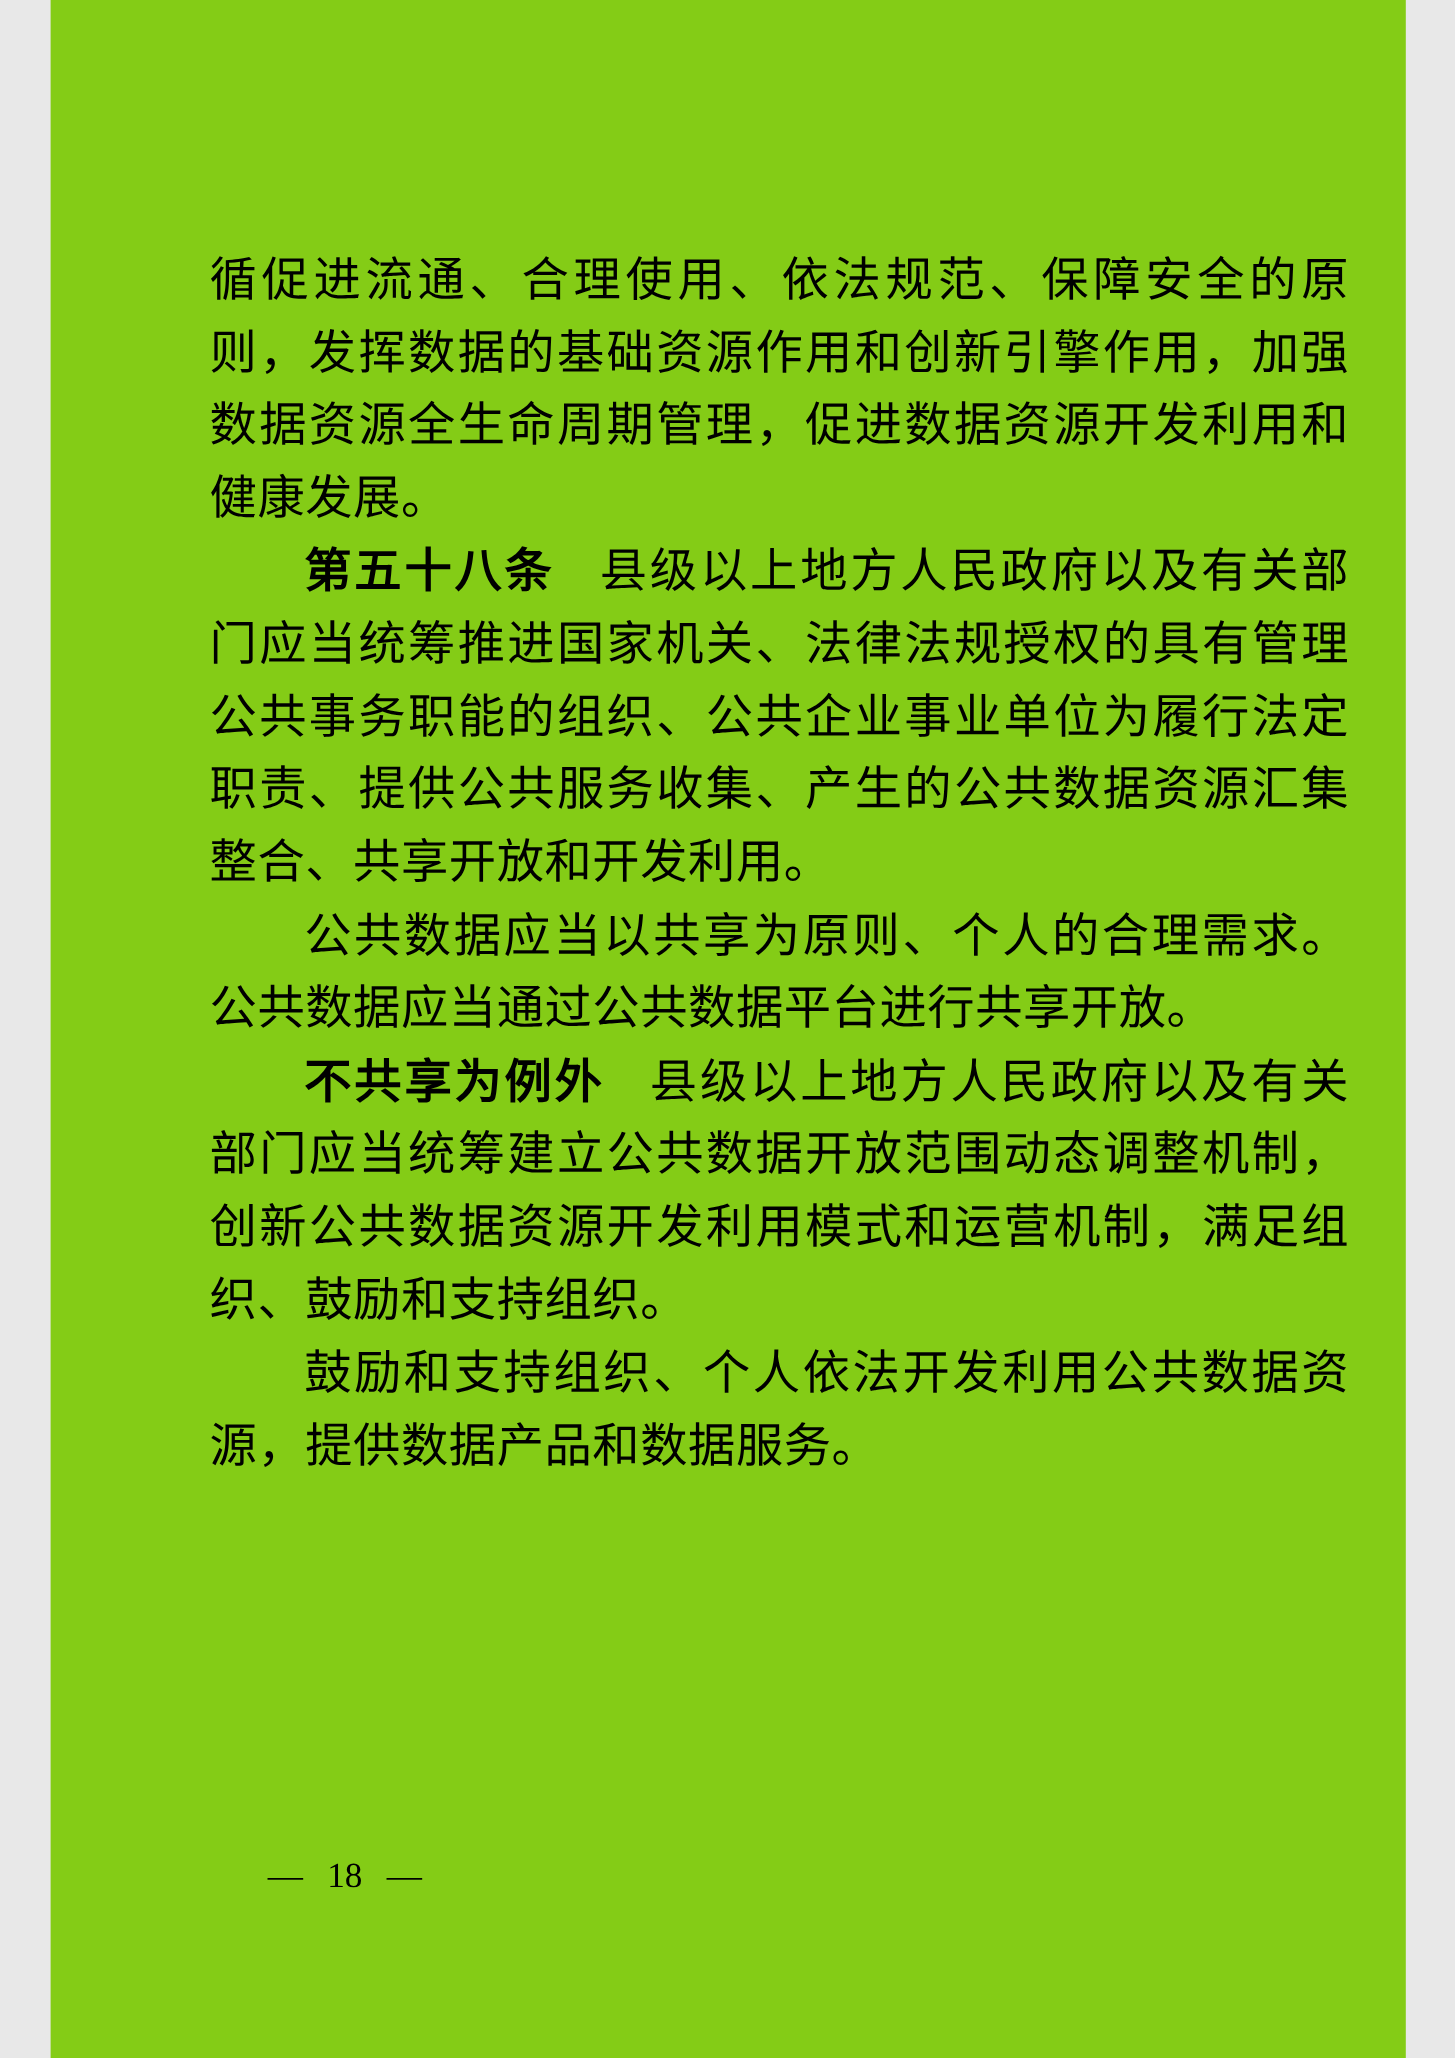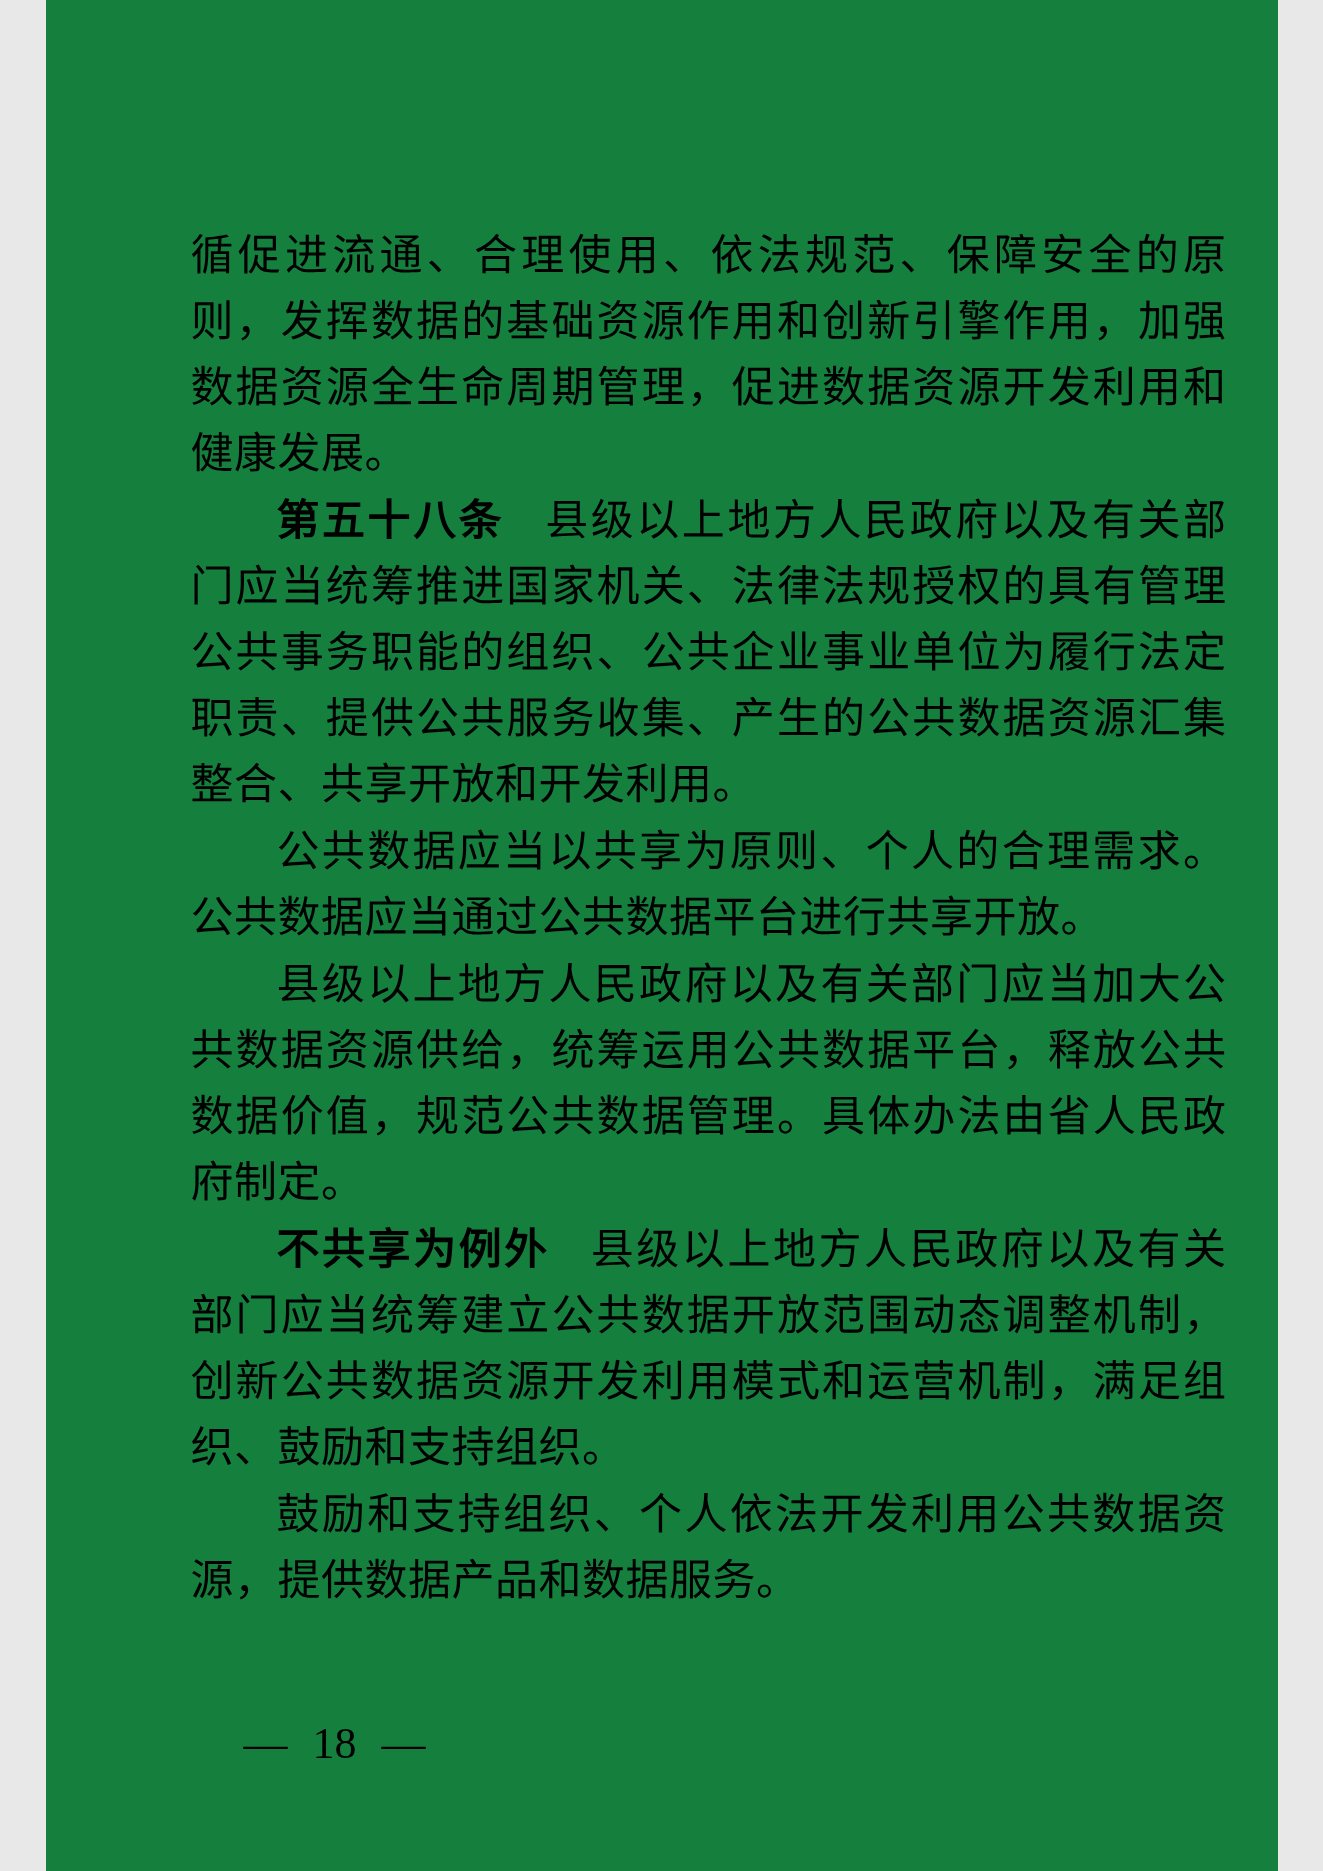--- a/index.html
+++ b/index.html
@@ -5,21 +5,21 @@
   html, body {
     margin: 0;
     padding: 0;
     background: #e8e8e8;
   }
   .page {
     position: relative;
     width: 1232px;
     height: 1871px;
     margin: 0 auto;
-    background: #15803d;
+    background: #84cc16;
     overflow: hidden;
     color: #000000;
     font-family: "Liberation Serif", "DejaVu Serif", serif;
   }
   .content {
     position: absolute;
     left: 145px;
     top: 222px;
     width: 1036px;
   }
@@ -39,41 +39,39 @@
     font-weight: 700;
     font-family: "Liberation Sans", "DejaVu Sans", sans-serif;
   }
   .article-no:not(:empty) {
     margin-right: 0.95em;
   }
   .page-footer {
     position: absolute;
     left: 198px;
     top: 1684px;
-    font-size: 44px;
+    font-size: 32px;
     line-height: 40px;
     word-spacing: 14px;
     color: #000000;
-    margin-top: 40px;
   }
 </style>
 </head>
 <body>
 
 <div class="page">
 
   <div class="content">
 
     <p><span class="article-no"></span><span>循促进流通、合理使用、依法规范、保障安全的原则，发挥数据的基础资源作用和创新引擎作用，加强数据资源全生命周期管理，促进数据资源开发利用和健康发展。</span></p>
 
     <p class="indent"><span class="article-no">第五十八条</span><span>县级以上地方人民政府以及有关部门应当统筹推进国家机关、法律法规授权的具有管理公共事务职能的组织、公共企业事业单位为履行法定职责、提供公共服务收集、产生的公共数据资源汇集整合、共享开放和开发利用。</span></p>
 
     <p class="indent"><span class="article-no"></span><span>公共数据应当以共享为原则、个人的合理需求。公共数据应当通过公共数据平台进行共享开放。</span></p>
 
-    <p class="indent"><span class="article-no"></span><span>县级以上地方人民政府以及有关部门应当加大公共数据资源供给，统筹运用公共数据平台，释放公共数据价值，规范公共数据管理。具体办法由省人民政府制定。</span></p>
 
     <p class="indent"><span class="article-no">不共享为例外</span><span>县级以上地方人民政府以及有关部门应当统筹建立公共数据开放范围动态调整机制，创新公共数据资源开发利用模式和运营机制，满足组织、鼓励和支持组织。</span></p>
 
 
     <p class="indent"><span class="article-no"></span><span>鼓励和支持组织、个人依法开发利用公共数据资源，提供数据产品和数据服务。</span></p>
 
   </div>
 
   <div class="page-footer">— 18 —</div>
 

